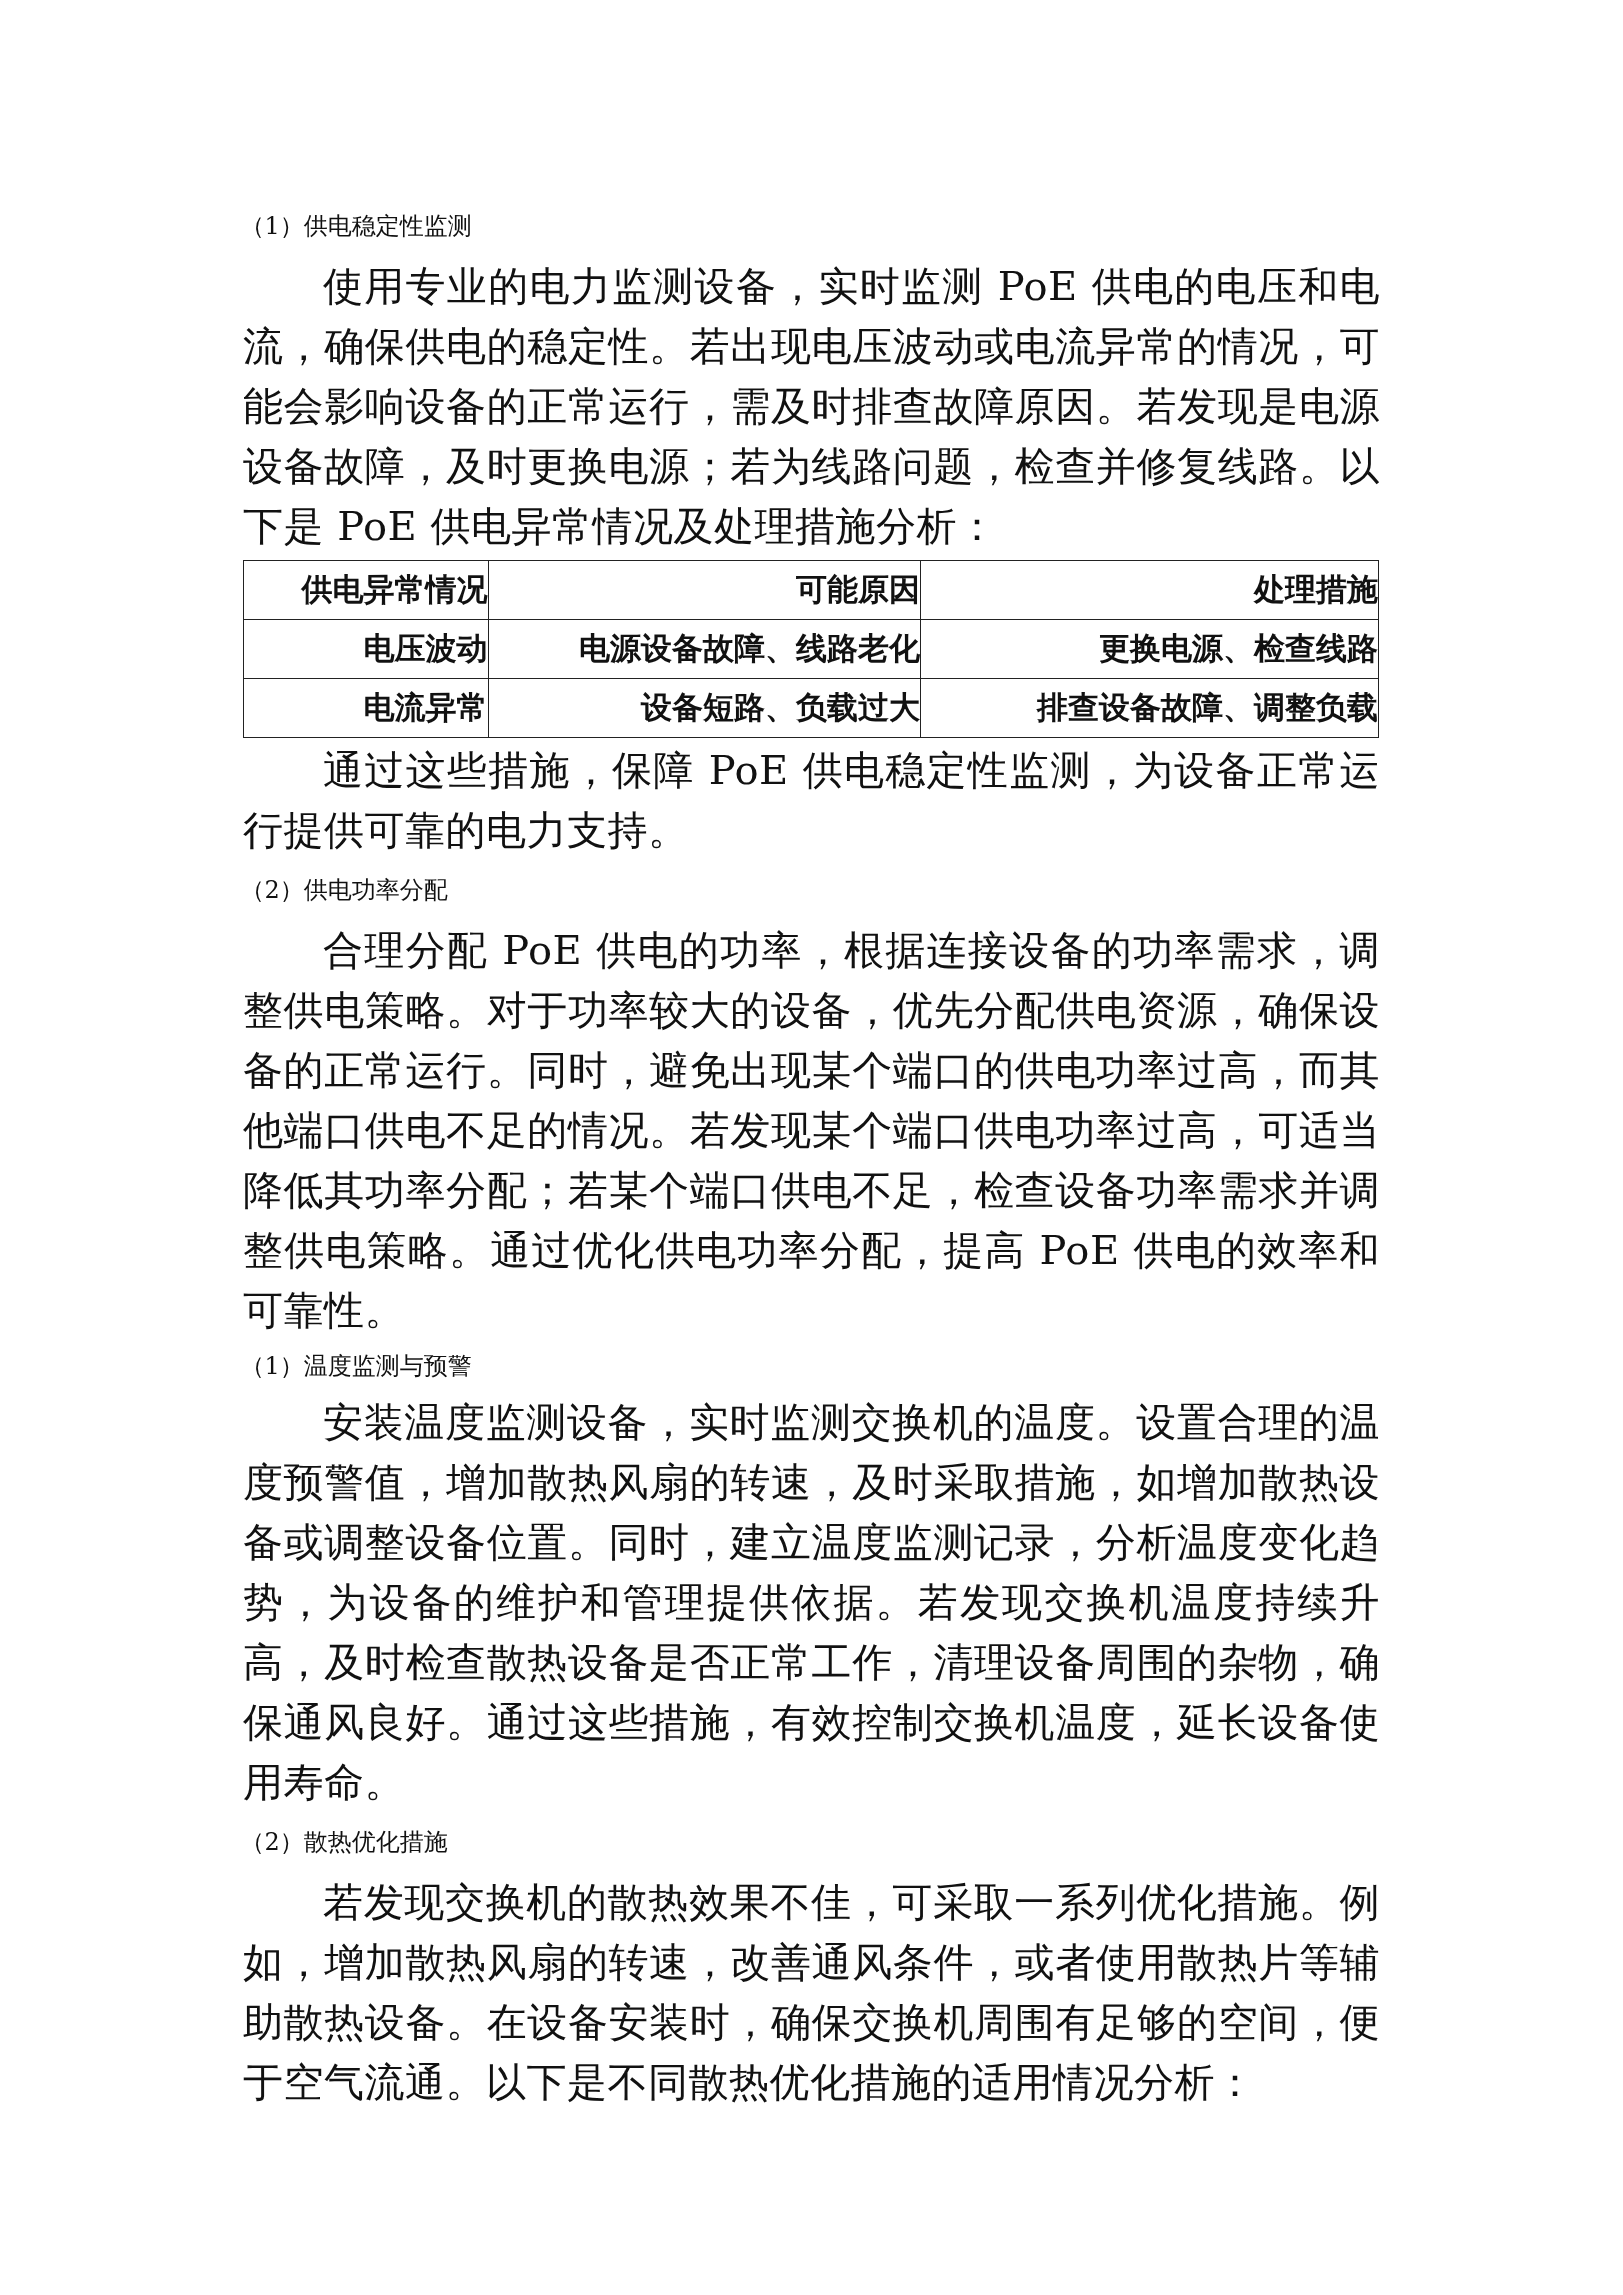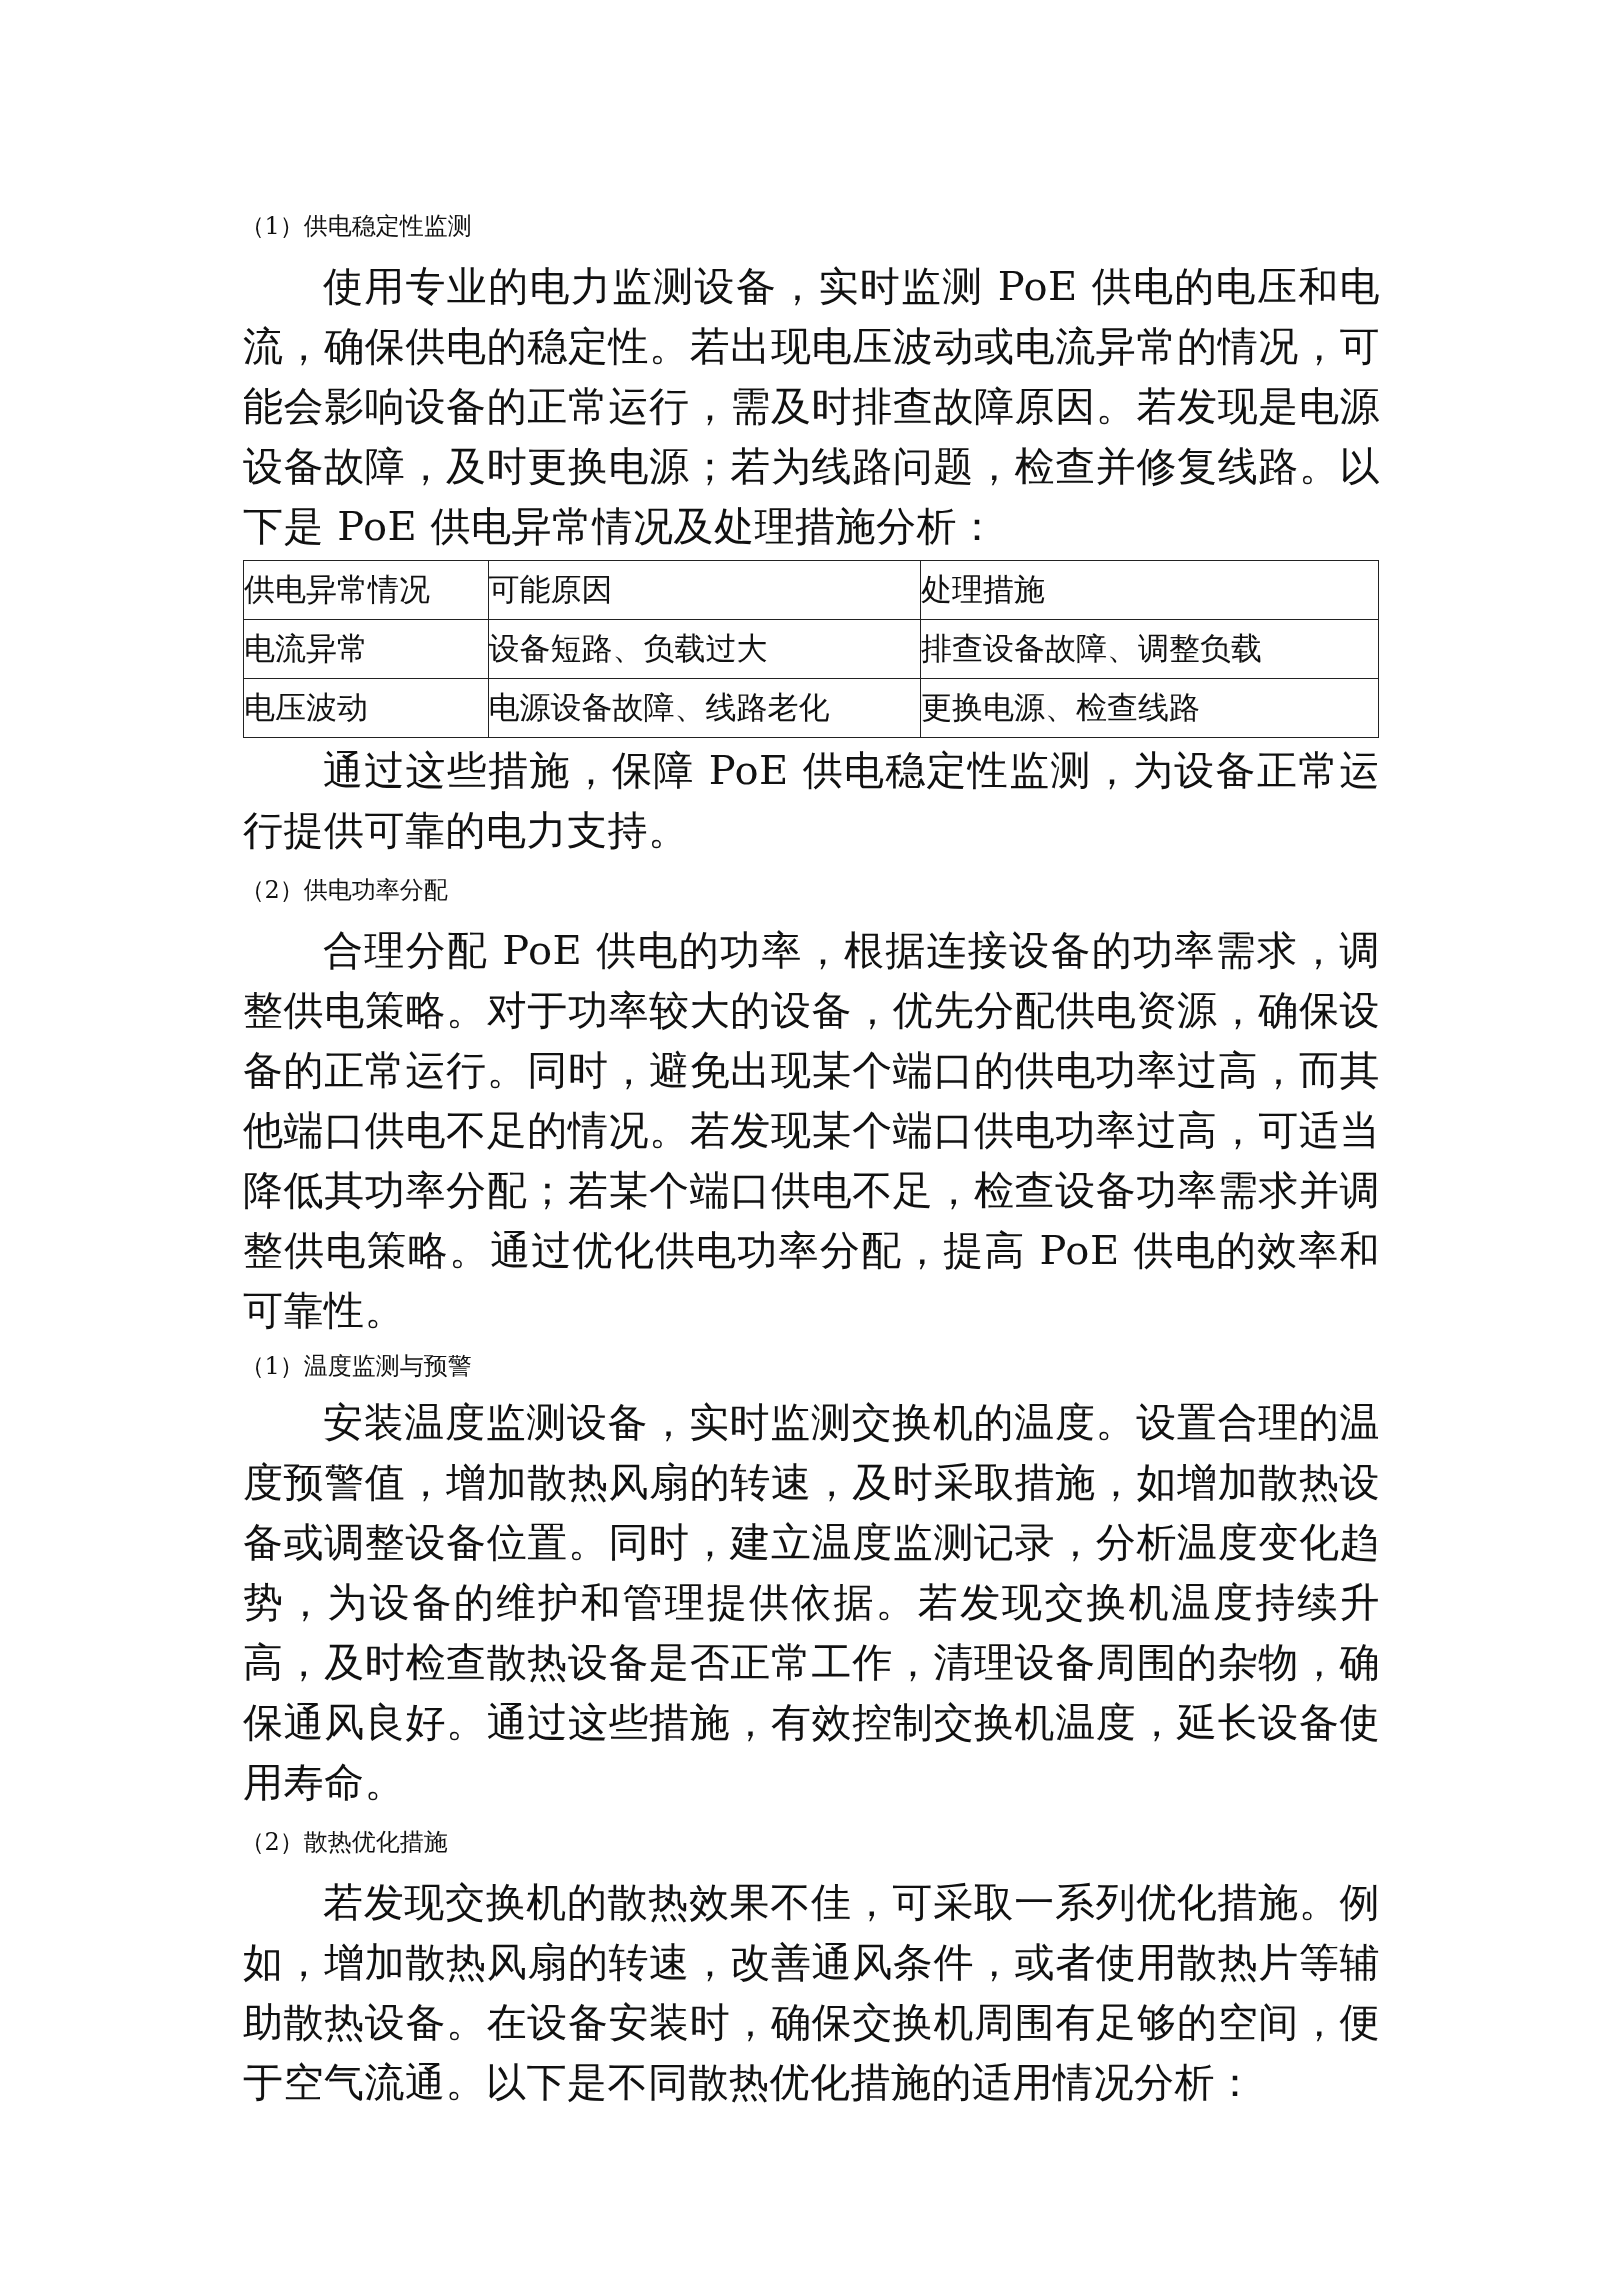--- a/index.html
+++ b/index.html
@@ -34,22 +34,22 @@
   table.data {
     border-collapse: collapse;
     width: 1136px;
     margin: 3.9px 0 2.6px 0;
     font-size: 31px;
   }
   table.data td, table.data th {
     border: 1.3px solid #222222;
     height: 58px;
     padding: 0;
-    text-align: left;
-    font-weight: normal;
+    text-align: right;
+    font-weight: bold;
     vertical-align: middle;
     white-space: nowrap;
   }
   col.c1 { width: 245px; }
   col.c2 { width: 433px; }
   col.c3 { width: 459px; }
 </style>
 </head>
 <body>
 
@@ -66,28 +66,28 @@
       </colgroup>
     <thead>
       <tr>
         <th>供电异常情况</th>
         <th>可能原因</th>
         <th>处理措施</th>
       </tr>
     </thead>
     <tbody>
       <tr>
+        <td>电压波动</td>
+        <td>电源设备故障、线路老化</td>
+        <td>更换电源、检查线路</td>
+      </tr>
+      <tr>
         <td>电流异常</td>
         <td>设备短路、负载过大</td>
         <td>排查设备故障、调整负载</td>
-      </tr>
-      <tr>
-        <td>电压波动</td>
-        <td>电源设备故障、线路老化</td>
-        <td>更换电源、检查线路</td>
       </tr>
     </tbody>
   </table>
 
   <div class="para">通过这些措施，保障 PoE 供电稳定性监测，为设备正常运行提供可靠的电力支持。</div>
 
   <div class="heading">（2）供电功率分配</div>
   <div class="para">合理分配 PoE 供电的功率，根据连接设备的功率需求，调整供电策略。对于功率较大的设备，优先分配供电资源，确保设备的正常运行。同时，避免出现某个端口的供电功率过高，而其他端口供电不足的情况。若发现某个端口供电功率过高，可适当降低其功率分配；若某个端口供电不足，检查设备功率需求并调整供电策略。通过优化供电功率分配，提高 PoE 供电的效率和可靠性。</div>
 
   <div class="heading tight">（1）温度监测与预警</div>

